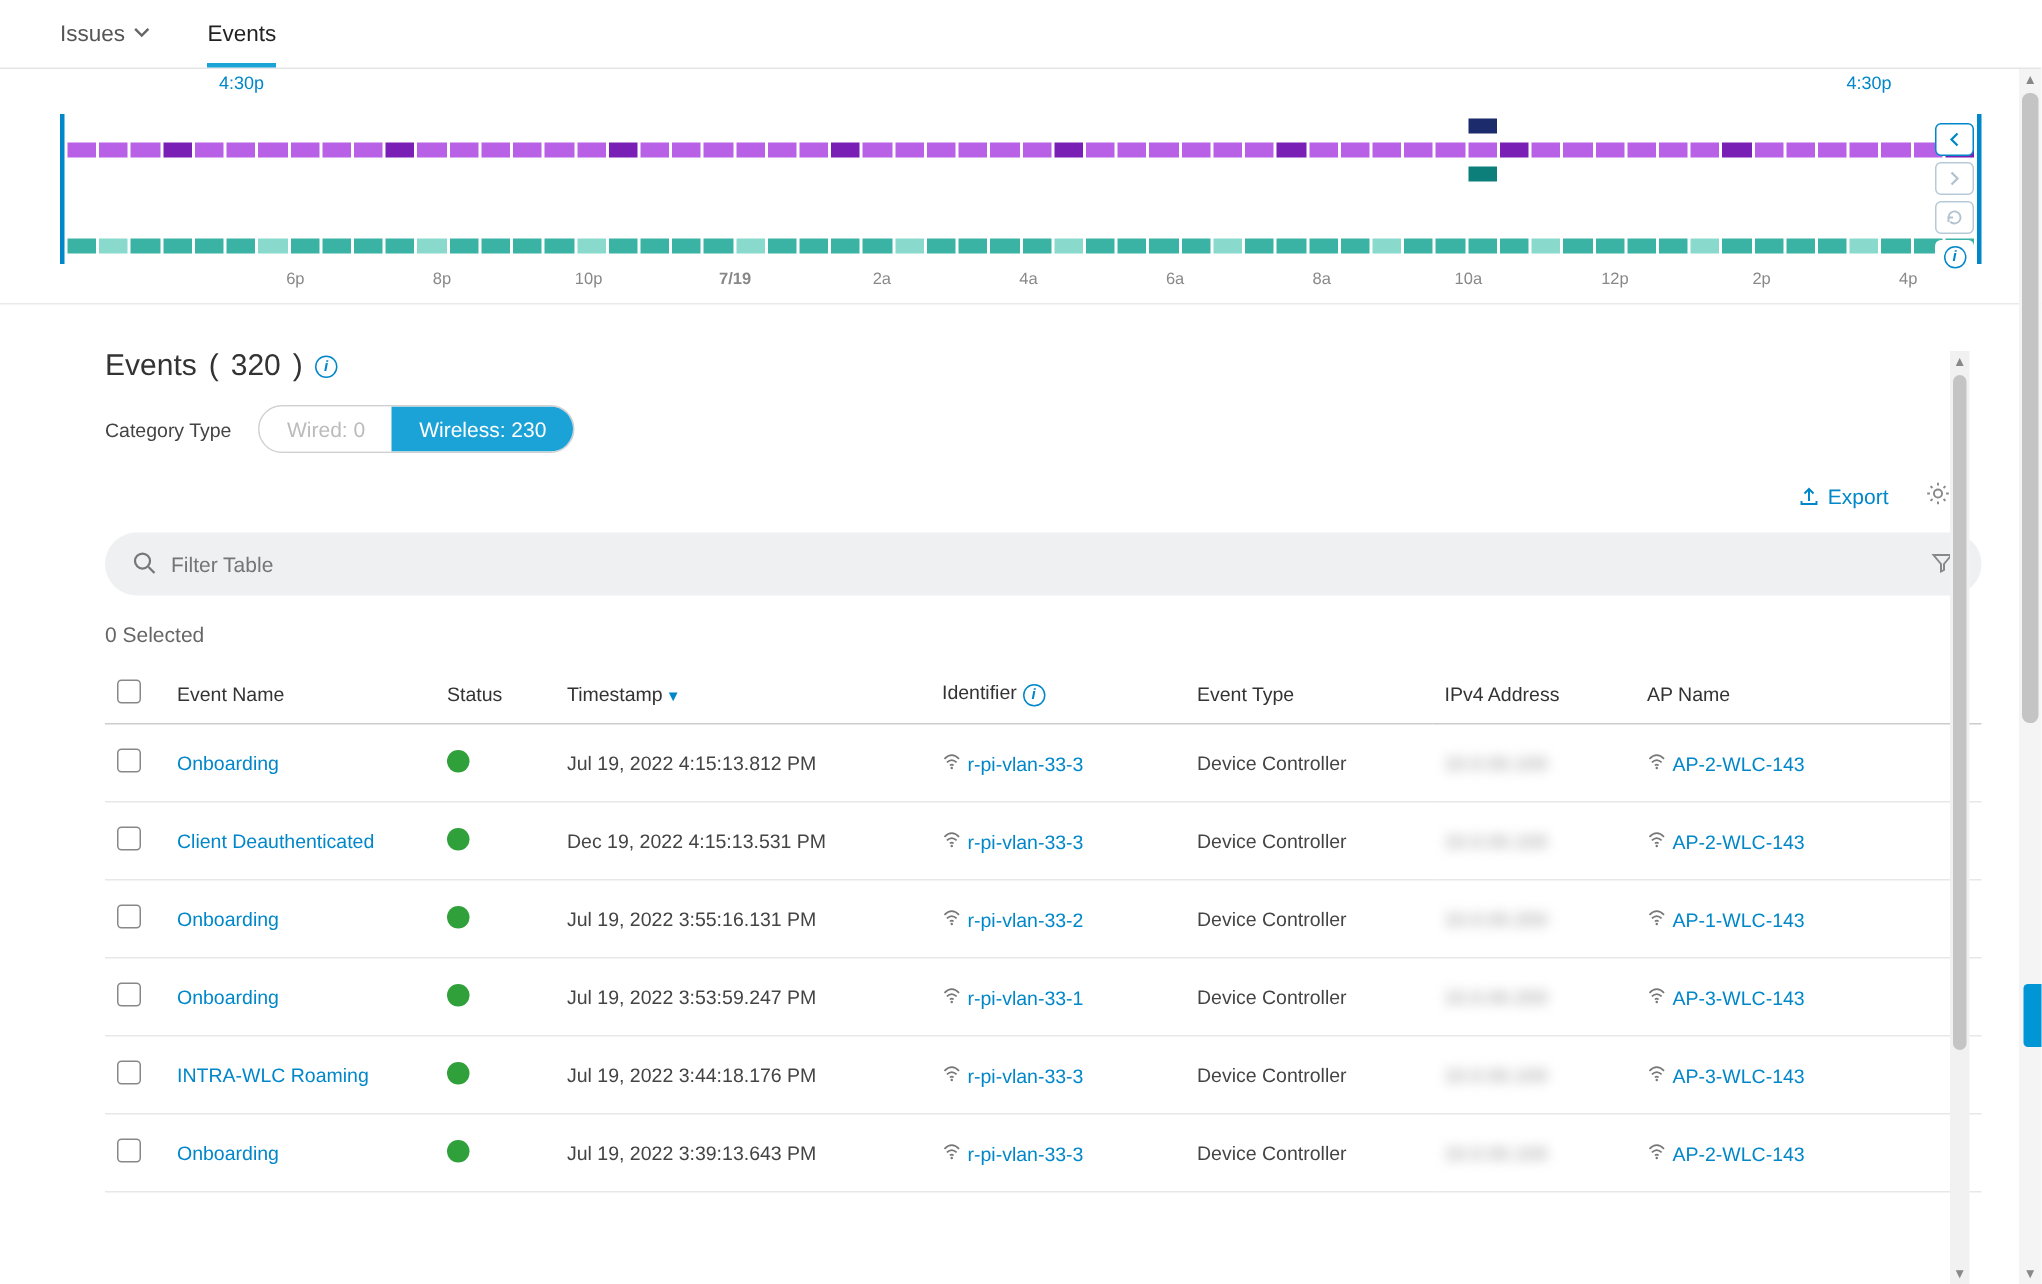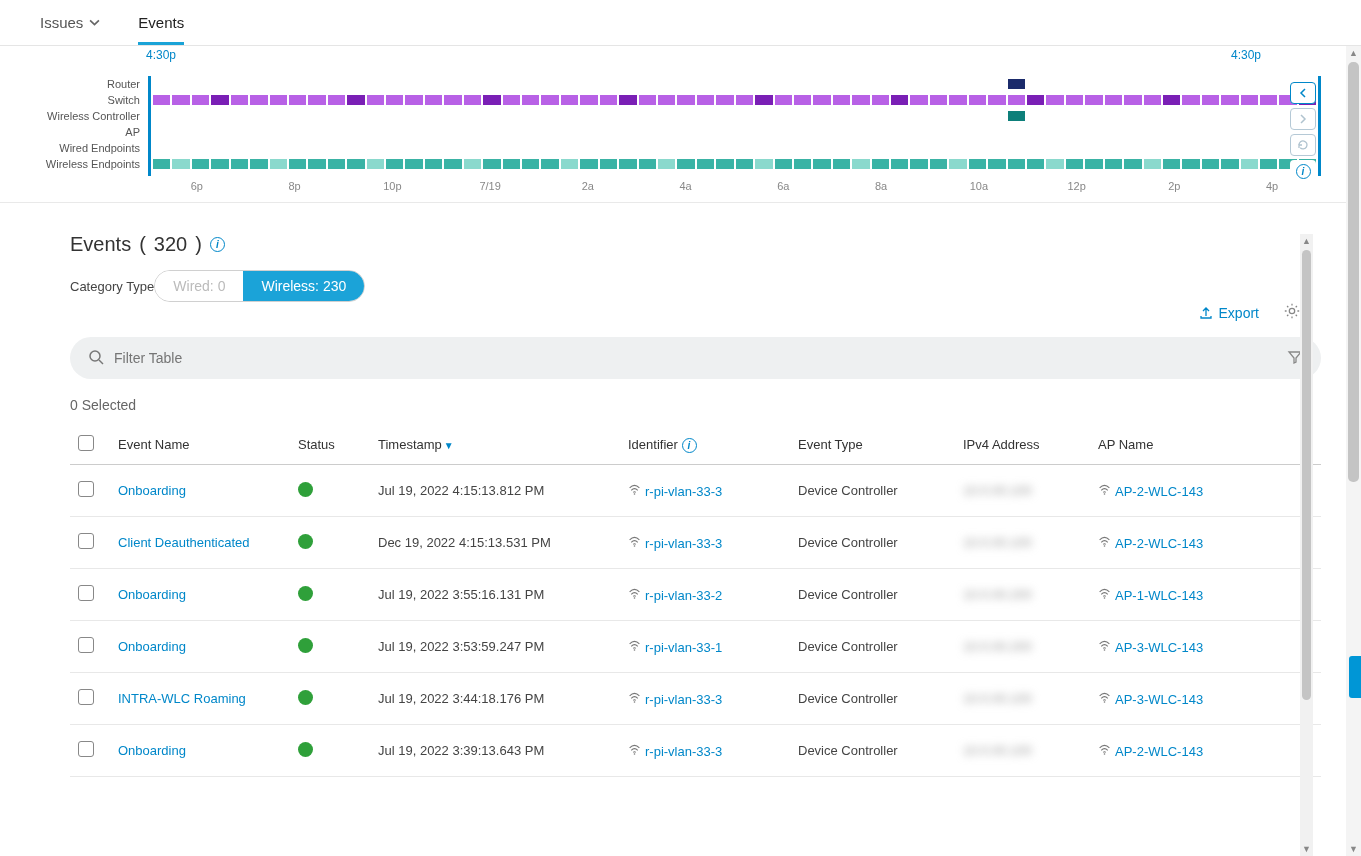--- a/index.html
+++ b/index.html
@@ -134,20 +134,22 @@
   align-items: center;
   justify-content: center;
   font-size: 10px;
   font-style: italic;
   font-weight: bold;
 }
 
 .filter-row {
   display: flex;
   align-items: center;
+  gap: 18px;
+  margin-bottom: 18px;
 }
 .filter-label { font-size: 13px; color: #444; }
 .pill-group {
   display: inline-flex;
   border: 1px solid #d0d0d0;
   border-radius: 18px;
   overflow: hidden;
 }
 .pill {
   padding: 7px 18px;
@@ -284,28 +286,20 @@
     <span>Events</span>
   </div>
 </div>
 
 <div class="timeline-wrap">
   <div class="tl-times">
     <span>4:30p</span>
     <span>4:30p</span>
   </div>
   <div class="timeline">
-    <div class="tl-labels" id="tl-labels">
-        <div>Router</div>
-        <div>Switch</div>
-        <div>Wireless Controller</div>
-        <div>AP</div>
-        <div>Wired Endpoints</div>
-        <div>Wireless Endpoints</div>
-      </div>
     <div class="tl-chart" id="tl-chart">
         <div class="tl-row">
           <div class="tl-block" style="flex: 1 1 0%;"></div>
           <div class="tl-block" style="flex: 1 1 0%;"></div>
           <div class="tl-block" style="flex: 1 1 0%;"></div>
           <div class="tl-block" style="flex: 1 1 0%;"></div>
           <div class="tl-block" style="flex: 1 1 0%;"></div>
           <div class="tl-block" style="flex: 1 1 0%;"></div>
           <div class="tl-block" style="flex: 1 1 0%;"></div>
           <div class="tl-block" style="flex: 1 1 0%;"></div>
@@ -671,21 +665,21 @@
           <div class="tl-block teal" style="flex: 1 1 0%;"></div>
           <div class="tl-block teal" style="flex: 1 1 0%;"></div>
           <div class="tl-block teal" style="flex: 1 1 0%;"></div>
         </div>
       </div>
   </div>
   <div class="tl-axis" id="tl-axis">
       <span>6p</span>
       <span>8p</span>
       <span>10p</span>
-      <span style="font-weight: 400;">7/19</span>
+      <span style="font-weight: 700;">7/19</span>
       <span>2a</span>
       <span>4a</span>
       <span>6a</span>
       <span>8a</span>
       <span>10a</span>
       <span>12p</span>
       <span>2p</span>
       <span>4p</span>
     </div>
 

